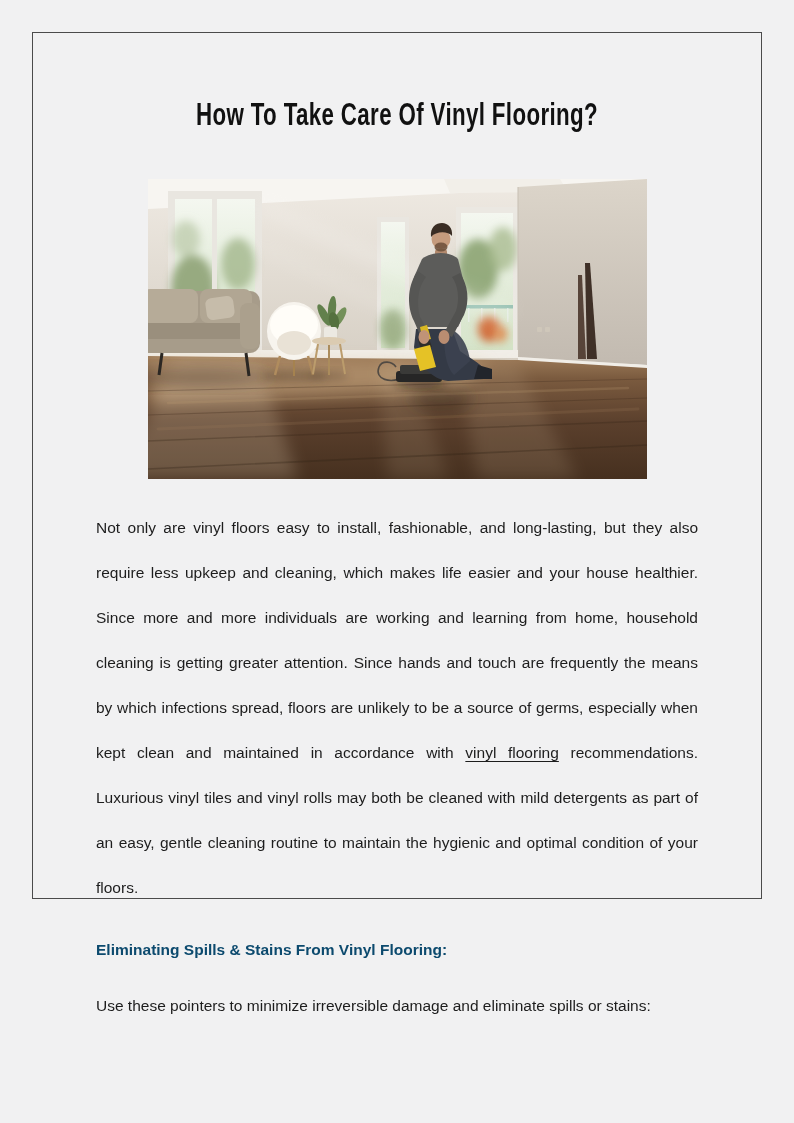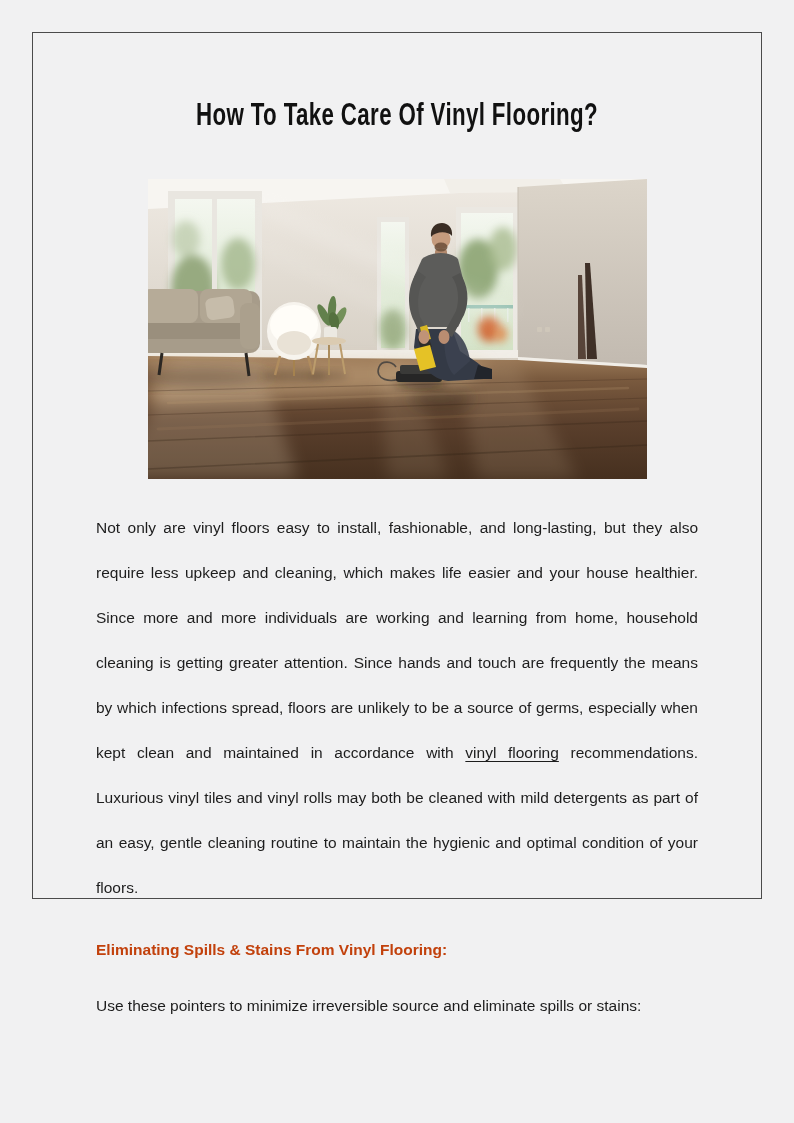--- a/index.html
+++ b/index.html
@@ -64,21 +64,21 @@
     color: inherit;
     text-decoration: underline;
     text-underline-offset: 3px;
     text-decoration-thickness: 1px;
   }
   h2.section-heading {
     margin: 30px auto 0 auto;
     font-size: 15.5px;
     font-weight: 700;
     line-height: 20px;
-    color: #c2410c;
+    color: #0c4a6e;
   }
   p.para2 {
     margin: 36px auto 0 auto;
     line-height: 20px;
   }
 </style>
 </head>
 <body>
 
 <div class="canvas">
@@ -229,17 +229,17 @@
         <ellipse cx="276" cy="158" rx="5.5" ry="7" fill="#c09377"></ellipse>
         <ellipse cx="296" cy="158" rx="5.5" ry="7" fill="#b98d71"></ellipse>
       </svg>
     </figure>
 
     <div class="body-text">
       <p class="para1"><span>Not only are vinyl floors easy to install, fashionable, and long-lasting, but they also require less upkeep and cleaning, which makes life easier and your house healthier. Since more and more individuals are working and learning from home, household cleaning is getting greater attention. Since hands and touch are frequently the means by which infections spread, floors are unlikely to be a source of germs, especially when kept clean and maintained in accordance with </span><a class="doc-link">vinyl flooring</a><span> recommendations. Luxurious vinyl tiles and vinyl rolls may both be cleaned with mild detergents as part of an easy, gentle cleaning routine to maintain the hygienic and optimal condition of your floors.</span></p>
 
       <h2 class="section-heading">Eliminating Spills &amp; Stains From Vinyl Flooring:</h2>
 
-      <p class="para2">Use these pointers to minimize irreversible source and eliminate spills or stains:</p>
+      <p class="para2">Use these pointers to minimize irreversible damage and eliminate spills or stains:</p>
     </div>
 
   </div>
 </div>
 
 </body></html>

